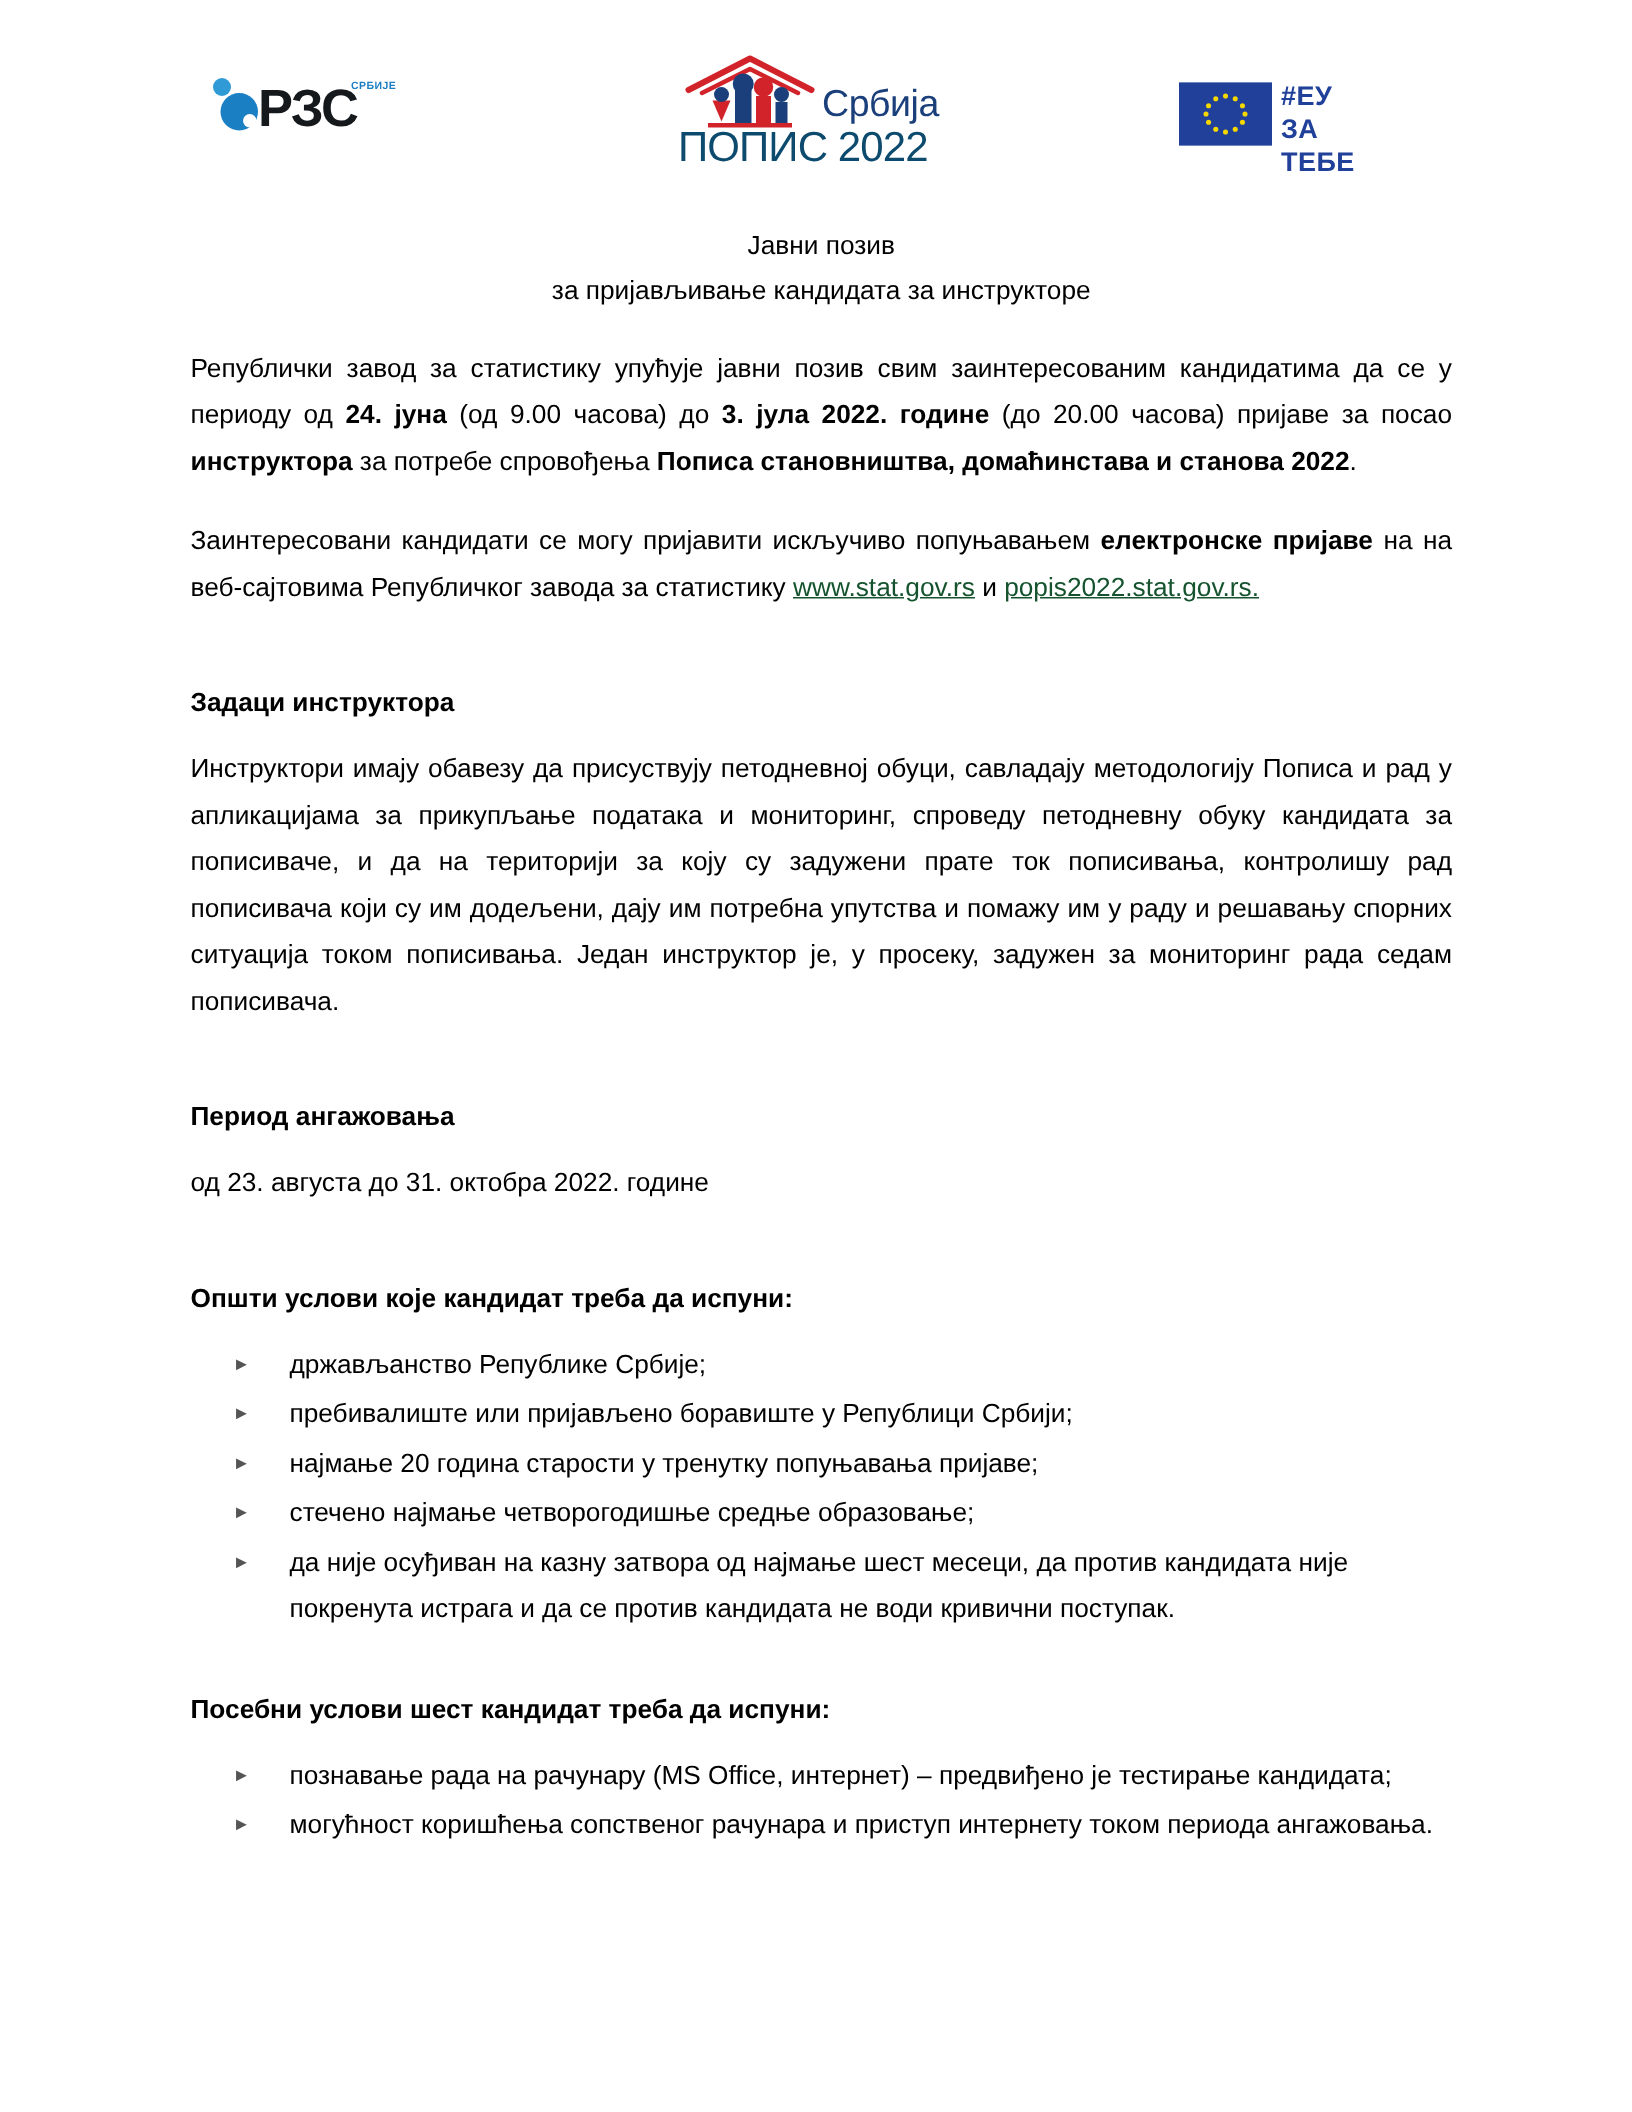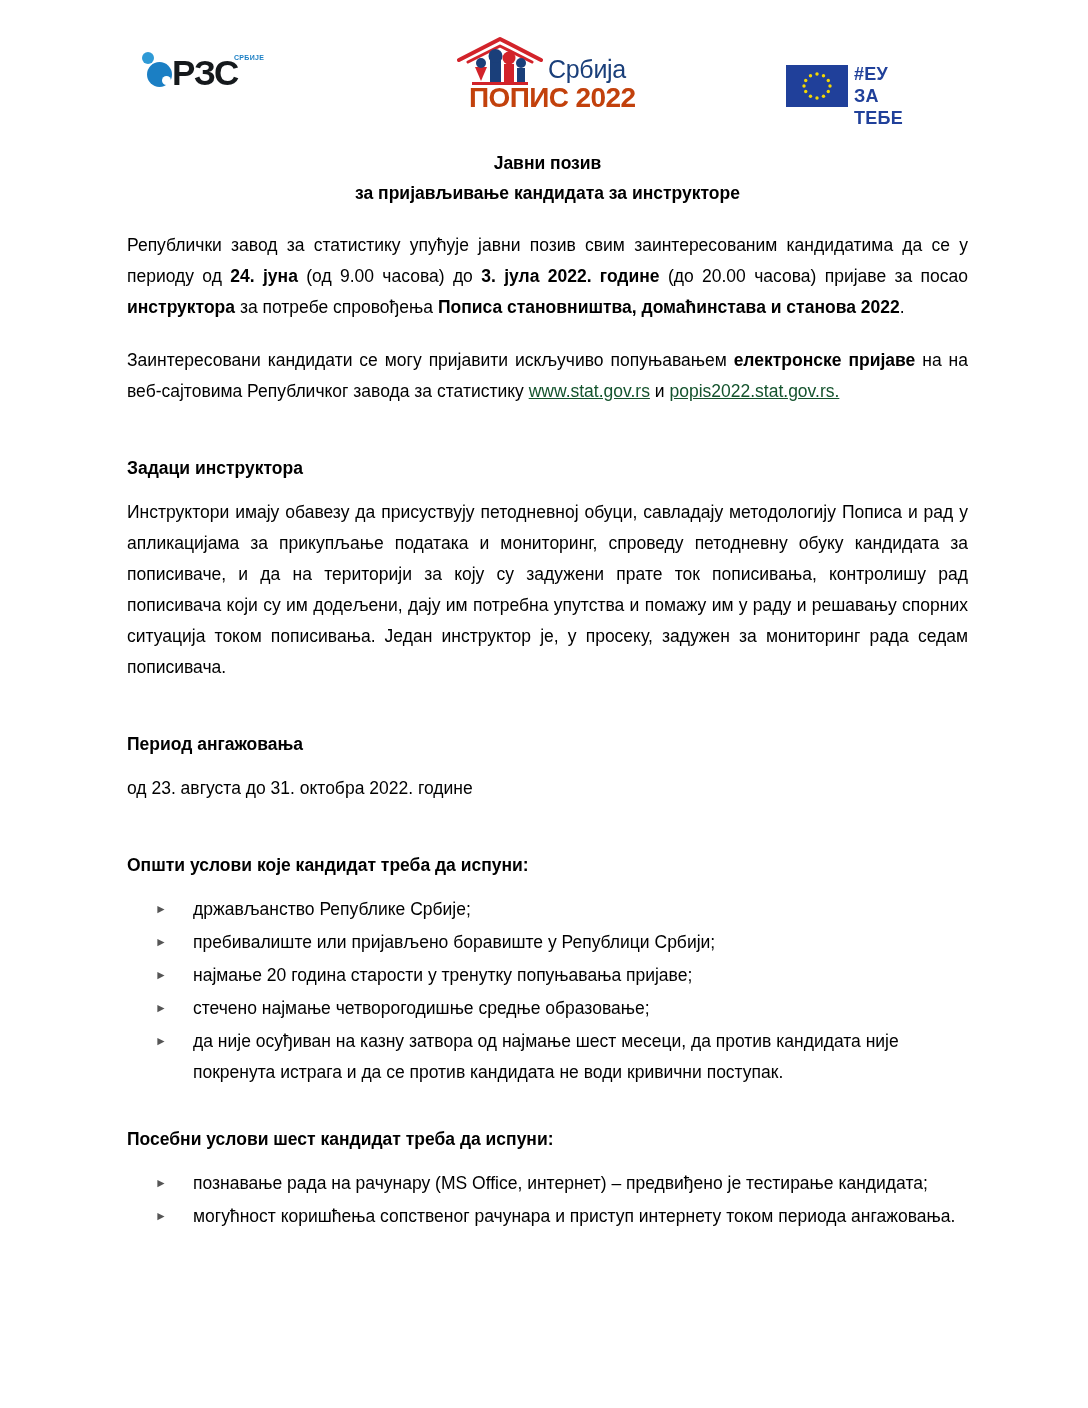--- a/index.html
+++ b/index.html
@@ -95,33 +95,33 @@
   .census-srbija {
     position: absolute;
     left: 96px; top: 19px;
     font-size: 25px;
     font-weight: 400;
     color: #1a3f7a;
     letter-spacing: -0.3px;
   }
   .census-popis {
     position: absolute;
-    left: 17px; top: 46px;
+    left: 0px; top: 46px;
     font-size: 28px;
-    font-weight: 700;
-    color: #c2410c;
+    font-weight: 400;
+    color: #0c4a6e;
     letter-spacing: -0.6px;
     white-space: nowrap;
   }
 
   
   .logo-eu {
     position: absolute;
     left: 786px;
-    top: 65px;
+    top: 55px;
     width: 140px;
     height: 48px;
     padding-left: 32px;
   }
   .eu-flag {
     position: absolute;
     left: 0; top: 0;
     width: 62px; height: 42px;
     background: #20409a;
   }
@@ -138,21 +138,21 @@
   }
 
   
   .doc {
     padding: 0 120px 0 127px;
   }
 
   .doc-title {
     text-align: center;
     font-size: 17.5px;
-    font-weight: 700;
+    font-weight: 400;
     line-height: 30px;
     margin: 28px 0 0 0;
     padding: 0 30px;
   }
   .doc-title .t-line { display: block; }
 
   p.body-para {
     font-size: 17.5px;
     line-height: 31px;
     text-align: justify;

